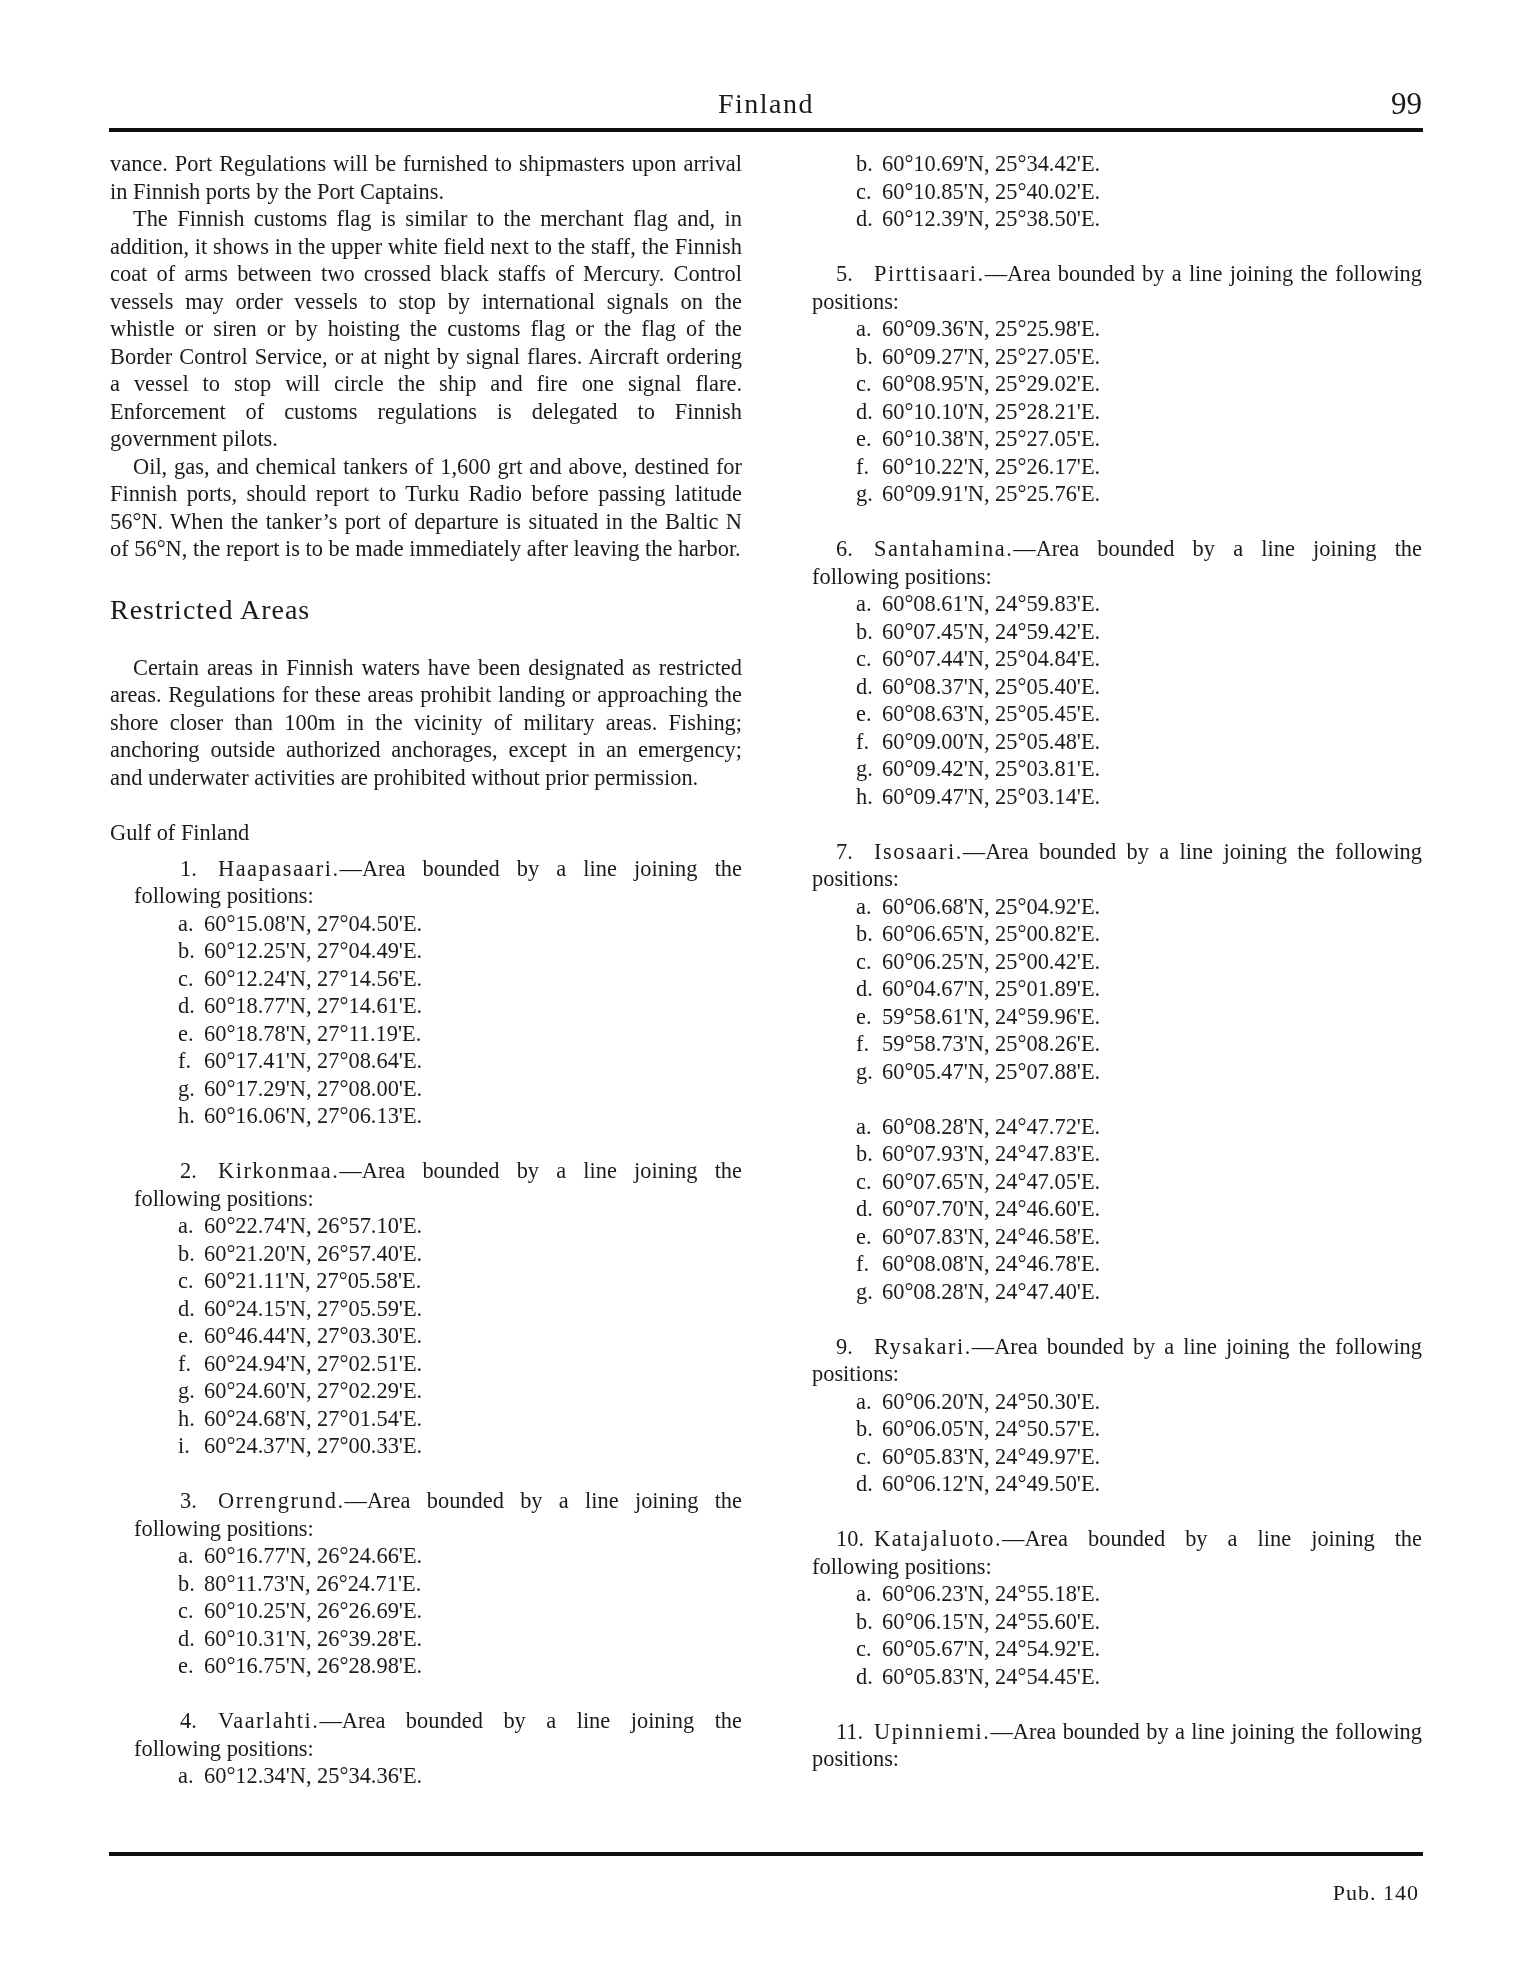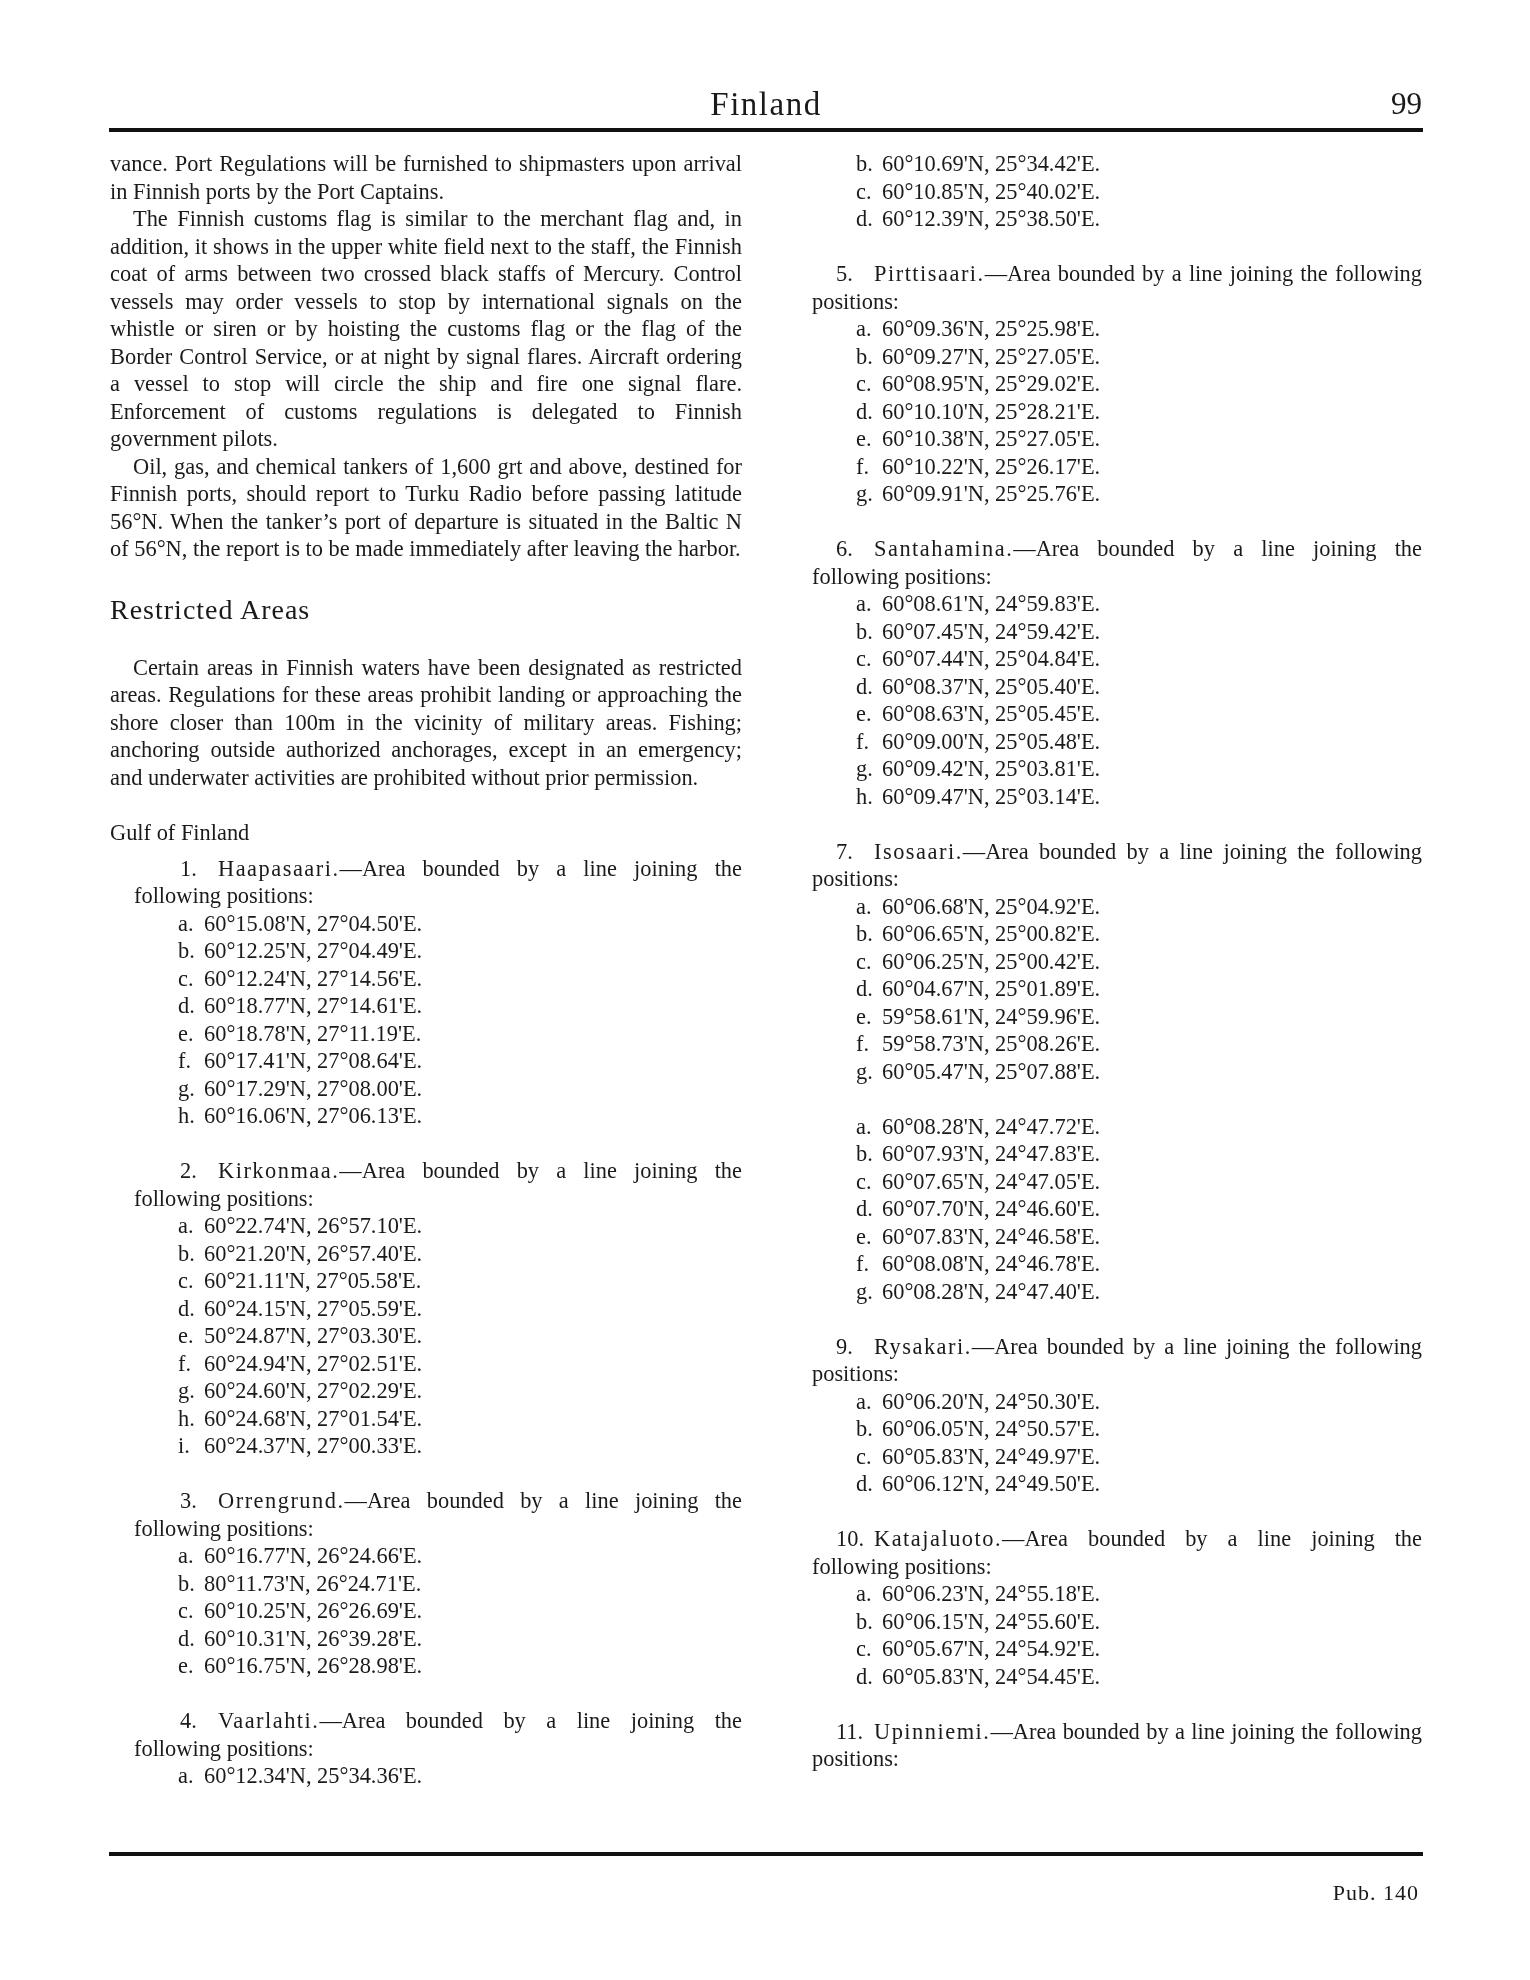--- a/index.html
+++ b/index.html
@@ -6,21 +6,21 @@
     body {
       width: 1530px; height: 1980px; position: relative; overflow: hidden;
       font-family: "Liberation Serif", "DejaVu Serif", serif;
       color: #1a1a1a;
     }
     .header {
       position: absolute; left: 109px; top: 86px; width: 1314px; height: 44px;
     }
     .header-title {
       position: absolute; left: 0; right: 0; top: 0; text-align: center;
-      font-size: 33px; letter-spacing: 1.5px; line-height: 36px;
+      font-size: 28px; letter-spacing: 1.5px; line-height: 36px;
     }
     .header-page {
       position: absolute; right: 1px; top: 0; font-size: 31px; line-height: 36px;
     }
     .rule-top {
       position: absolute; left: 109px; top: 128px; width: 1314px; height: 4px; background: #111;
     }
     .rule-bottom {
       position: absolute; left: 109px; top: 1852px; width: 1314px; height: 4px; background: #111;
     }
@@ -86,21 +86,21 @@
 
   <div class="area">
     <div class="area-intro">
       <span class="num">2.</span><span class="area-name">Kirkonmaa.</span><span>—Area bounded by a line joining the following positions:</span>
     </div>
     <ul class="pos-list">
       <li class="pos-item"><span class="pos-letter">a.</span><span>60°22.74'N, 26°57.10'E.</span></li>
       <li class="pos-item"><span class="pos-letter">b.</span><span>60°21.20'N, 26°57.40'E.</span></li>
       <li class="pos-item"><span class="pos-letter">c.</span><span>60°21.11'N, 27°05.58'E.</span></li>
       <li class="pos-item"><span class="pos-letter">d.</span><span>60°24.15'N, 27°05.59'E.</span></li>
-      <li class="pos-item"><span class="pos-letter">e.</span><span>50°24.87'N, 27°03.30'E.</span></li>
+      <li class="pos-item"><span class="pos-letter">e.</span><span>60°46.44'N, 27°03.30'E.</span></li>
       <li class="pos-item"><span class="pos-letter">f.</span><span>60°24.94'N, 27°02.51'E.</span></li>
       <li class="pos-item"><span class="pos-letter">g.</span><span>60°24.60'N, 27°02.29'E.</span></li>
       <li class="pos-item"><span class="pos-letter">h.</span><span>60°24.68'N, 27°01.54'E.</span></li>
       <li class="pos-item"><span class="pos-letter">i.</span><span>60°24.37'N, 27°00.33'E.</span></li>
     </ul>
   </div>
 
   <div class="area">
     <div class="area-intro">
       <span class="num">3.</span><span class="area-name">Orrengrund.</span><span>—Area bounded by a line joining the following positions:</span>

